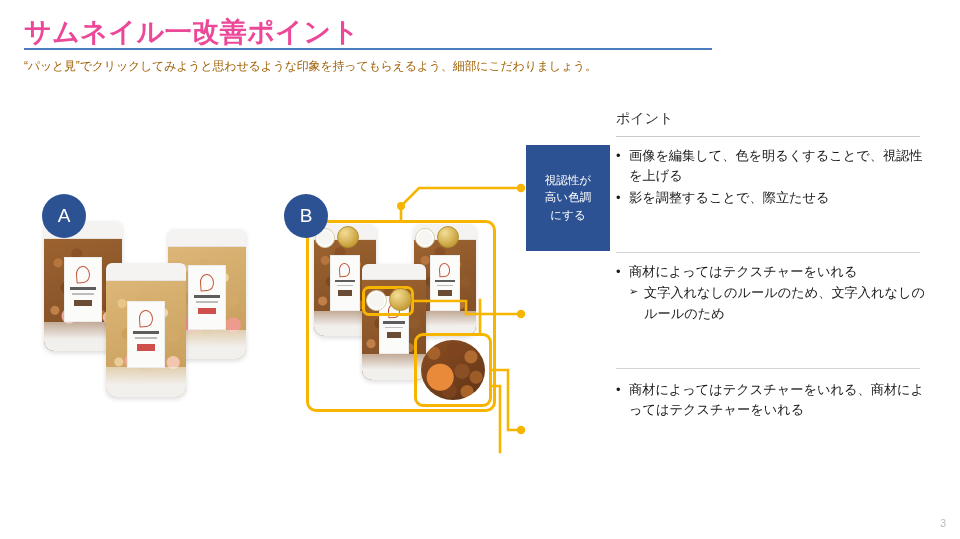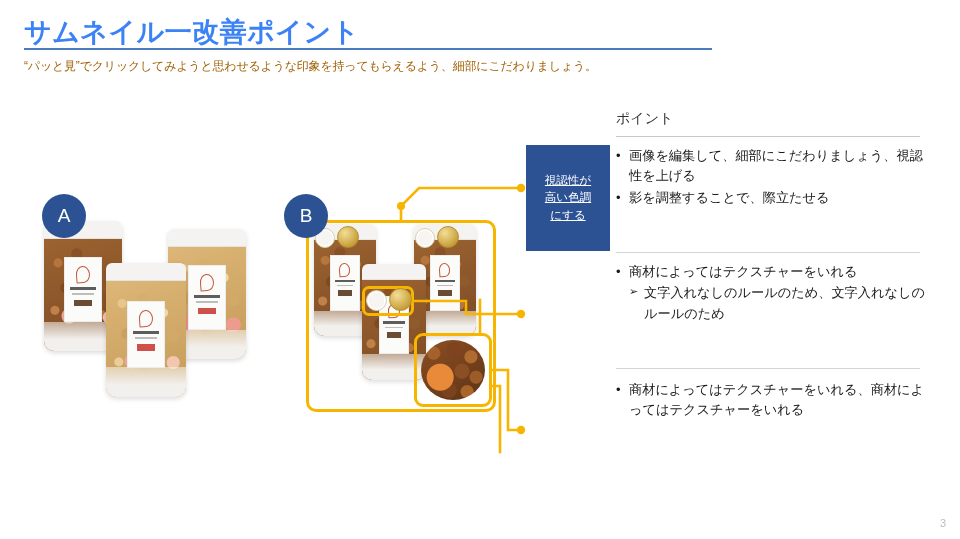--- a/index.html
+++ b/index.html
@@ -20,21 +20,21 @@
   }
 
   
   .slide-title {
     position: absolute;
     left: 24px;
     top: 14px;
     font-size: 27px;
     font-weight: bold;
     letter-spacing: 0.5px;
-    color: #3b82f6;
+    color: #ec4899;
     white-space: nowrap;
   }
   .title-rule {
     position: absolute;
     left: 24px;
     top: 48px;
     width: 688px;
     height: 2px;
     background: #4a7cbf;
   }
@@ -73,21 +73,21 @@
     color: #ffffff;
     font-size: 11.5px;
     line-height: 1.5;
     text-align: center;
     display: flex;
     align-items: center;
     justify-content: center;
     box-sizing: border-box;
     padding: 4px 6px;
   }
-  .blue-box-text { display: block; text-decoration: underline; }
+  .blue-box-text { display: block; }
 
   #blue-box-1 { left: 526px; top: 145px; height: 106px; }
   #blue-box-2 { left: 526px; top: 261px; height: 106px; }
   #blue-box-3 { left: 526px; top: 377px; height: 110px; }
 
   
   .bullets {
     position: absolute;
     left: 616px;
     width: 312px;
@@ -482,21 +482,21 @@
     </g>
   </svg>
 
   <div class="blue-box" id="blue-box-1">
     <span class="blue-box-text">視認性が<br>高い色調<br>にする</span>
   </div>
 
   <div class="bullets" id="bullets-1">
       <div class="bullet-row">
         <span class="bullet-mark">•</span>
-        <span class="bullet-text">画像を編集して、細部にこだわりましょう、視認性を上げる</span>
+        <span class="bullet-text">画像を編集して、色を明るくすることで、視認性を上げる</span>
       </div>
       <div class="bullet-row">
         <span class="bullet-mark">•</span>
         <span class="bullet-text">影を調整することで、際立たせる</span>
       </div>
     </div>
   <div class="bullets" id="bullets-2">
       <div class="bullet-row">
         <span class="bullet-mark">•</span>
         <span class="bullet-text">商材によってはテクスチャーをいれる</span>

